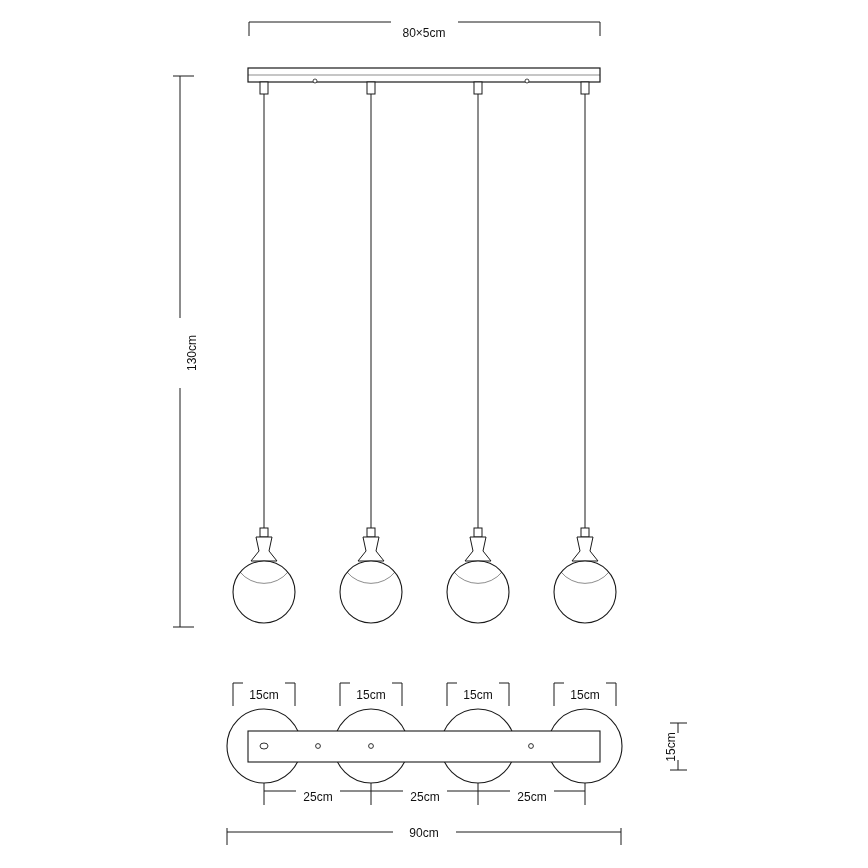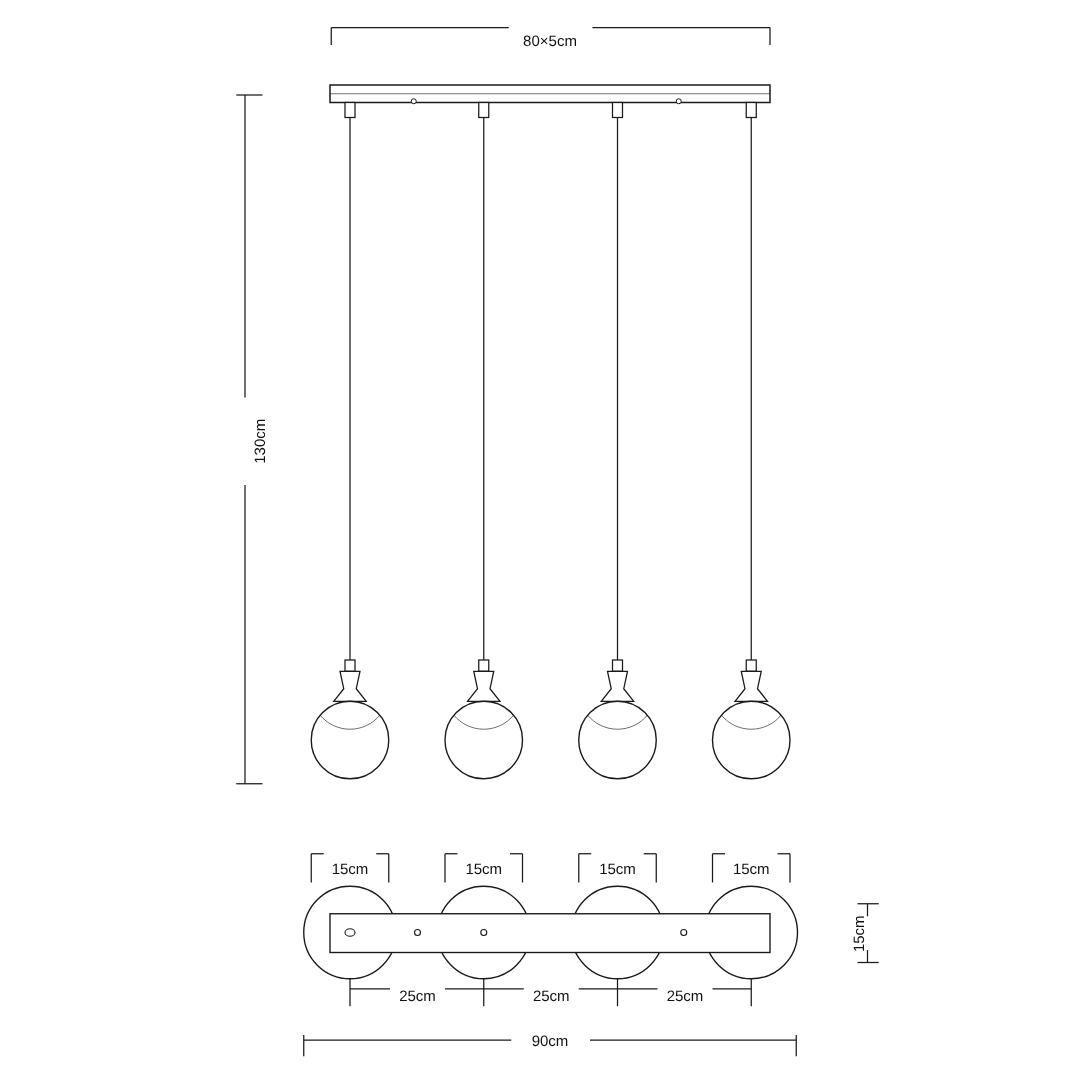--- a/index.html
+++ b/index.html
@@ -11,21 +11,20 @@
     width: 868px;
     height: 868px;
     font-family: "Liberation Sans", sans-serif;
     color: #1a1a1a;
     overflow: hidden;
   }
   #sheet {
     position: relative;
     width: 720px;
     height: 868px;
-    margin-left: 16px;
   }
   svg#drawing {
     display: block;
     width: 868px;
     height: 868px;
   }
   .dimtext {
     font-family: "Liberation Sans", sans-serif;
     font-size: 12px;
     fill: #111111;

